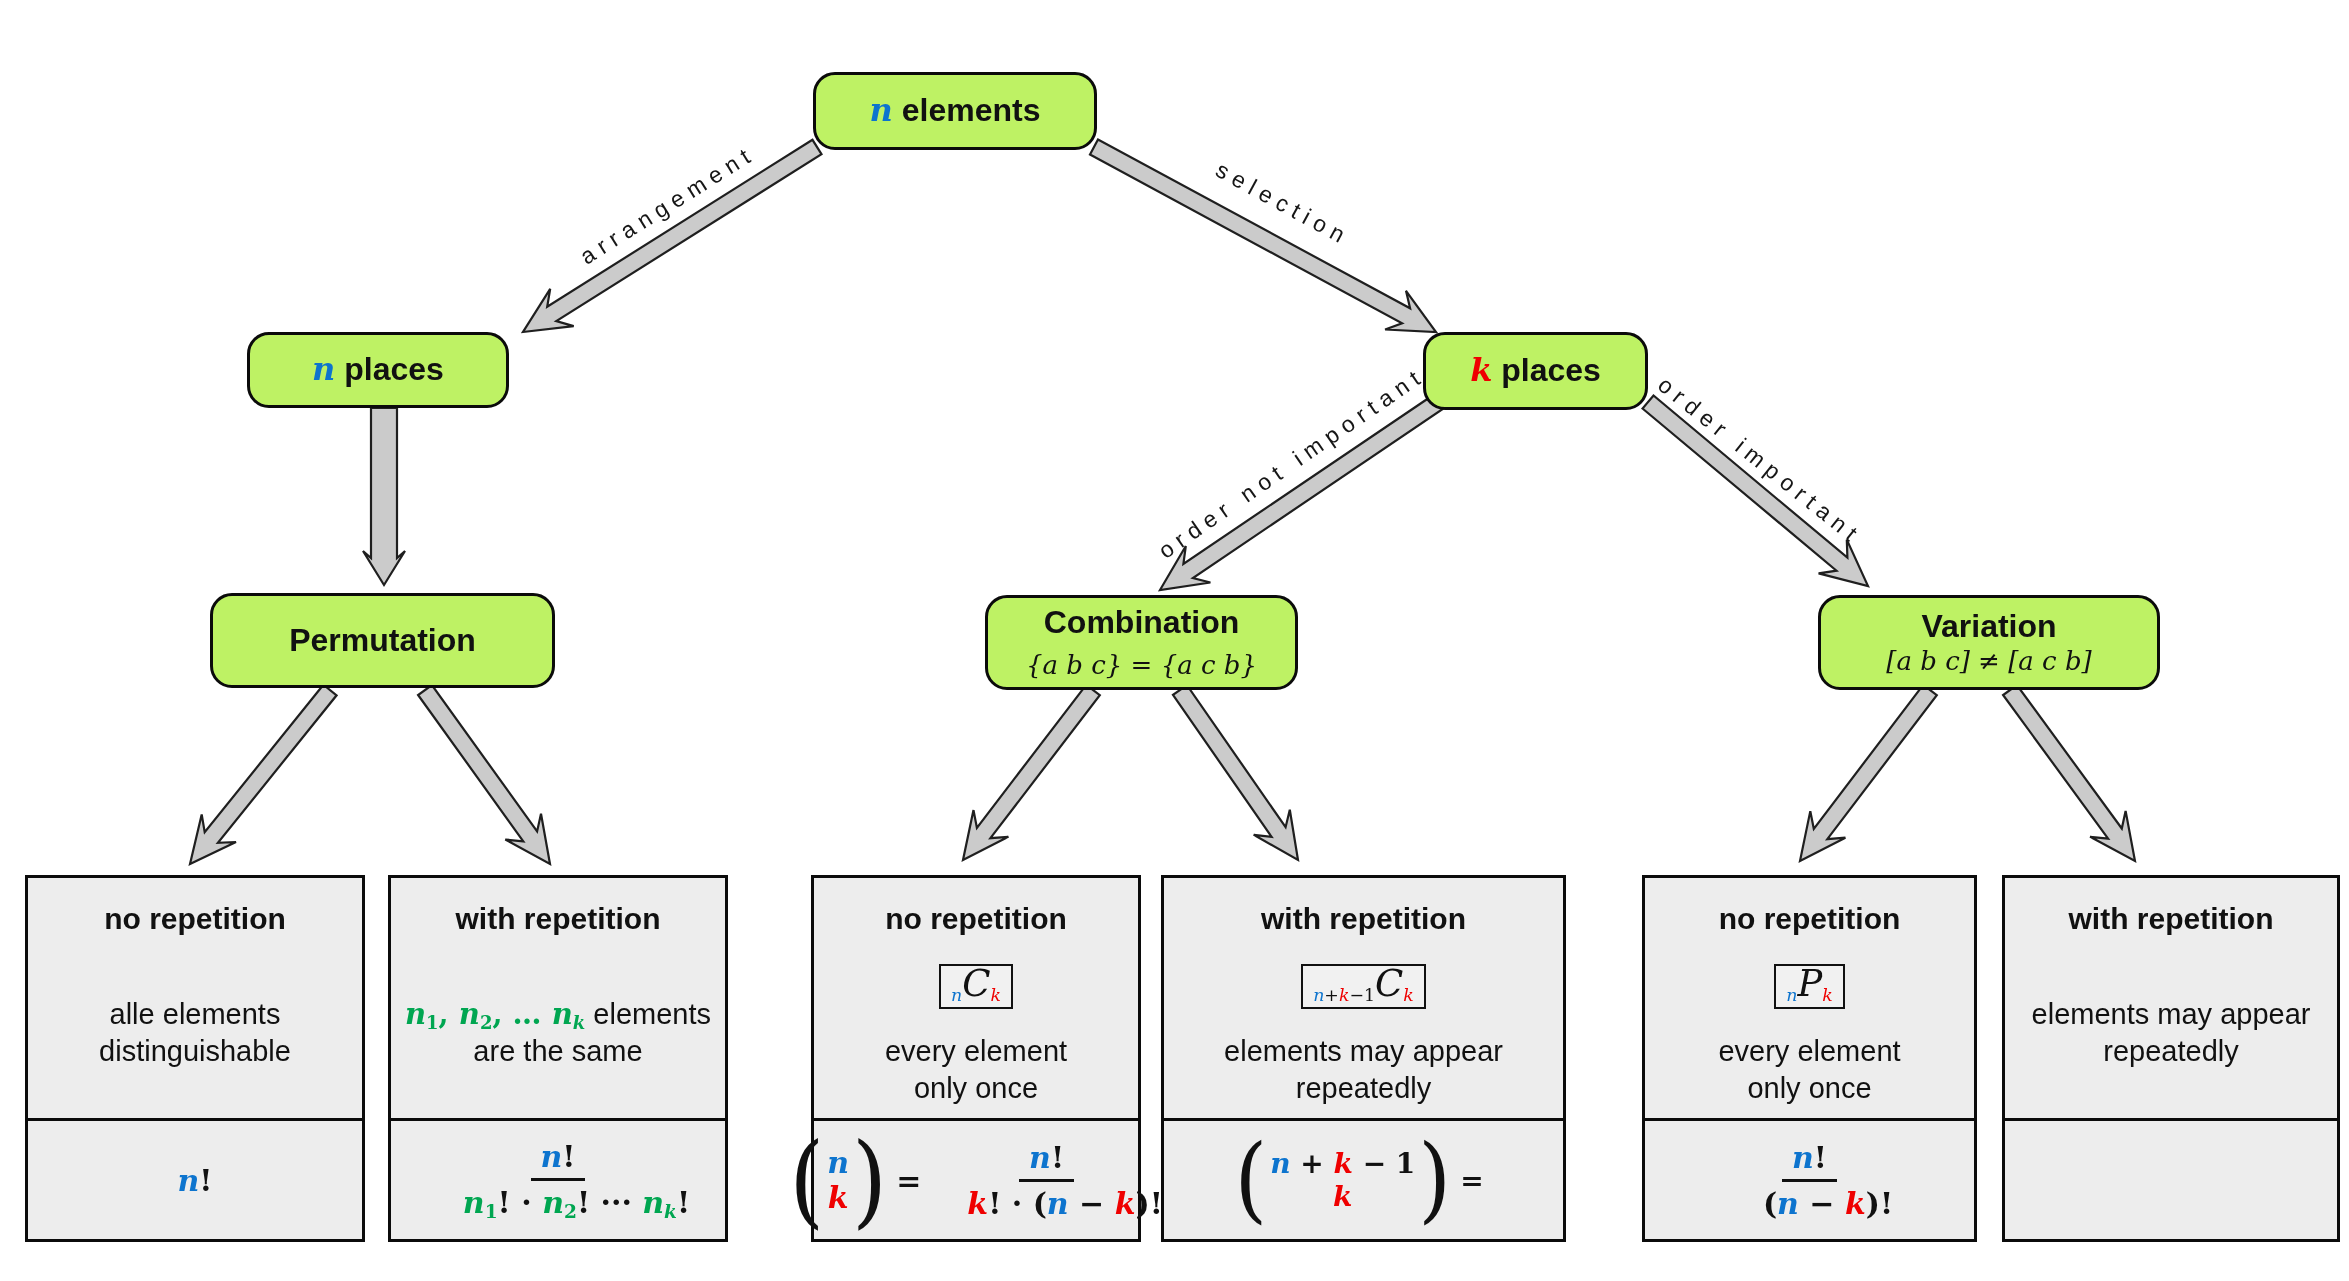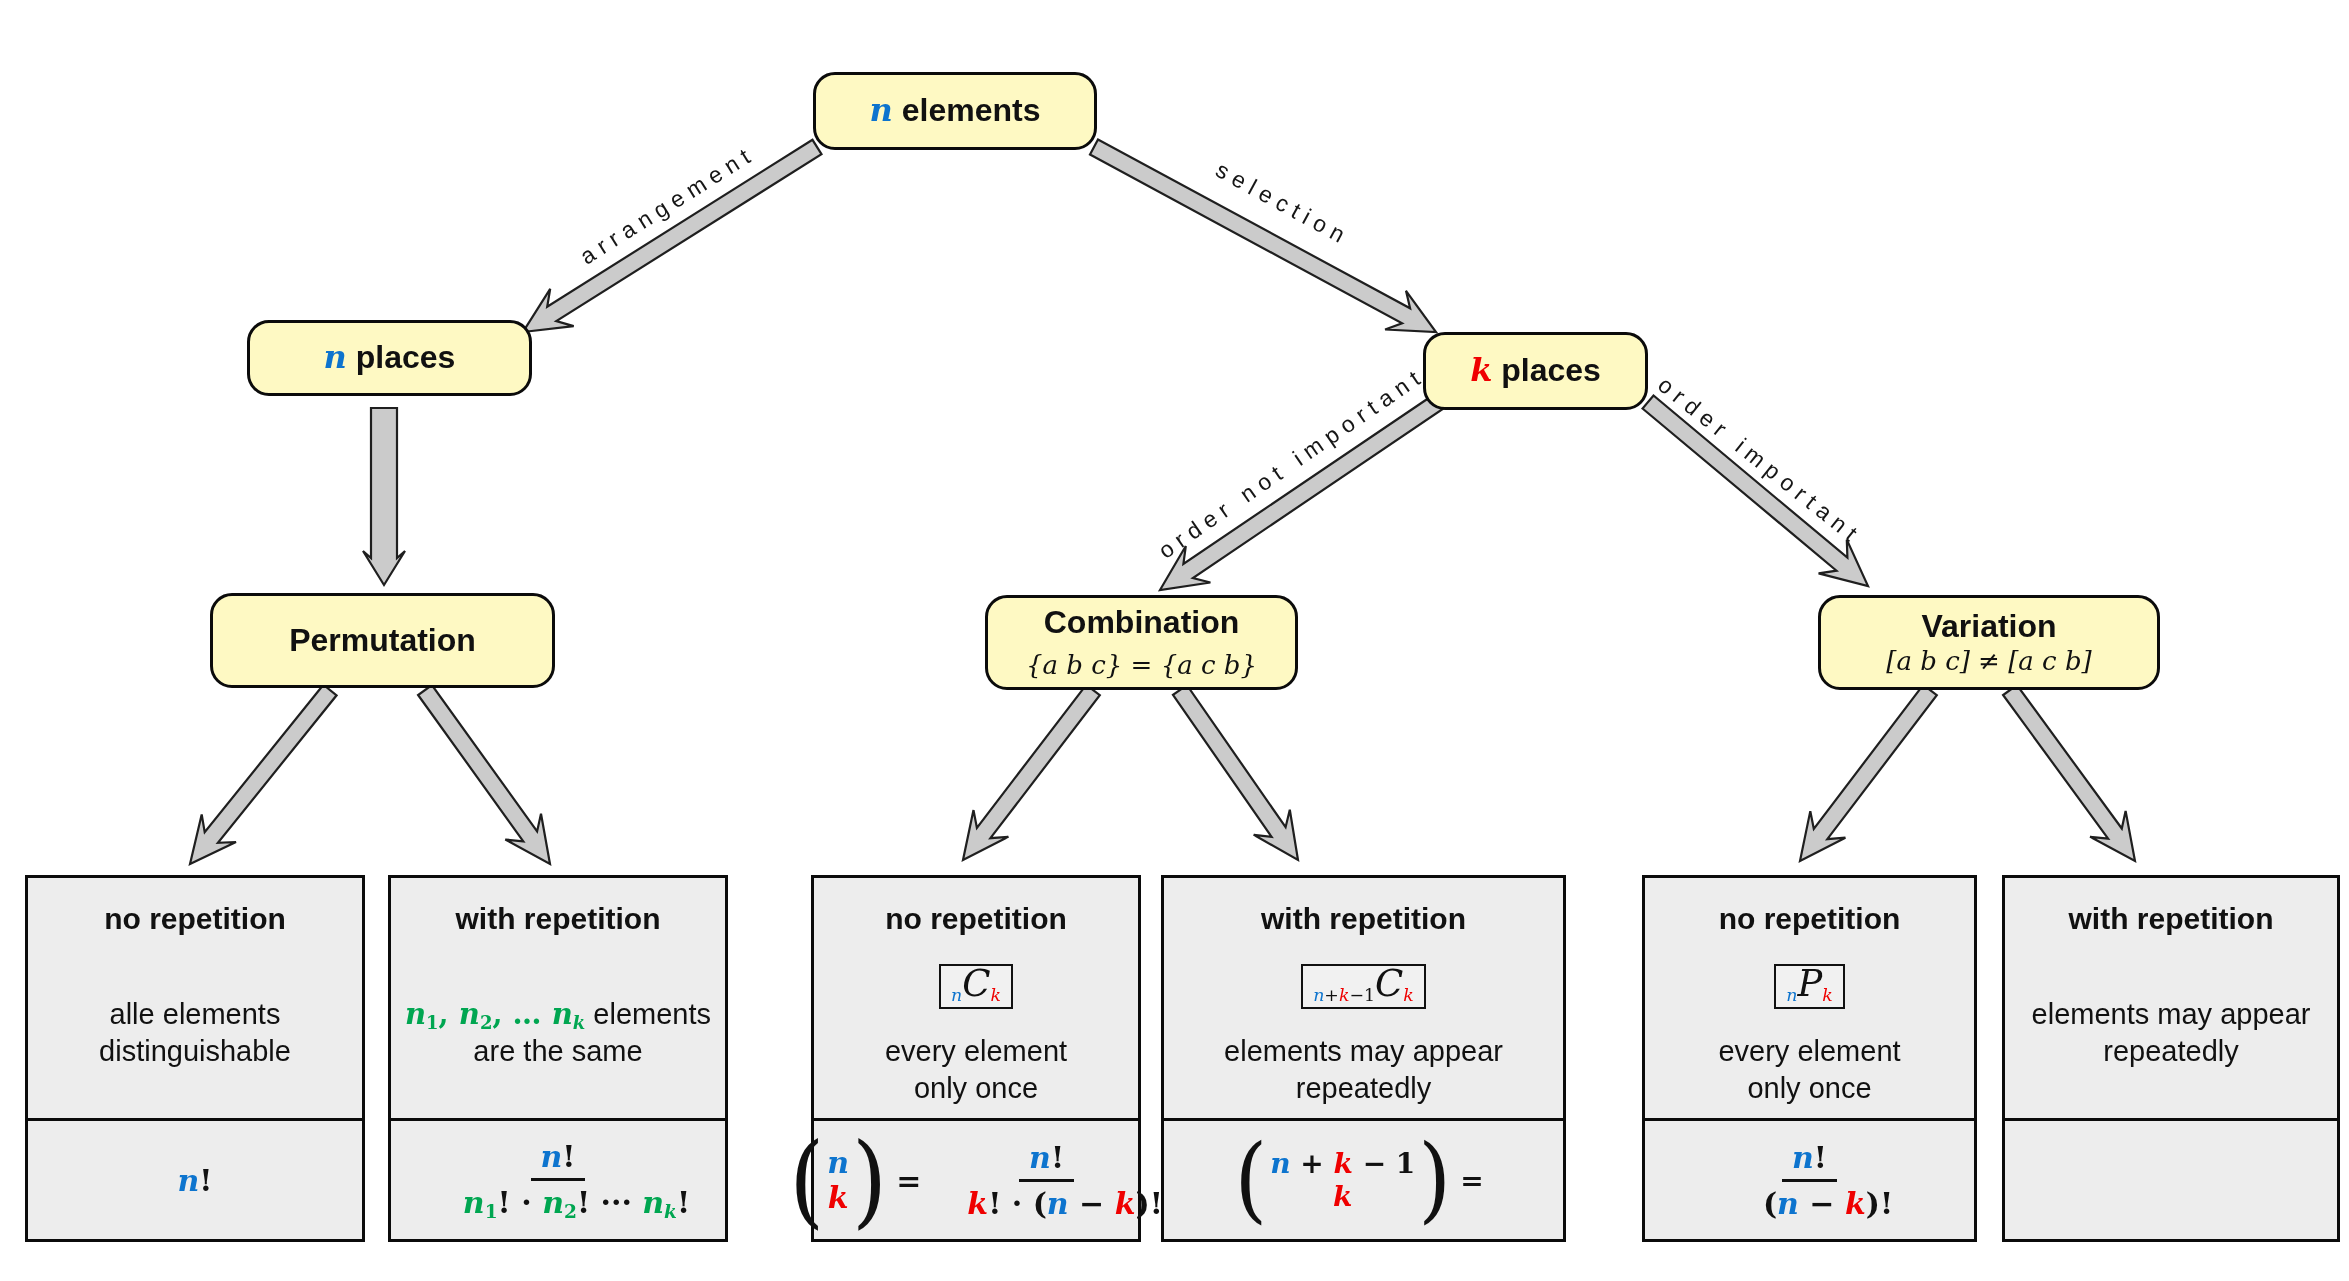--- a/index.html
+++ b/index.html
@@ -1,21 +1,21 @@
 <!DOCTYPE html>
 <html><head>
 <meta charset="utf-8">
 <style>
   html,body{margin:0;padding:0;}
   body{width:2349px;height:1281px;position:relative;background:#ffffff;
        font-family:"Liberation Sans",sans-serif;color:#111;overflow:hidden;}
   #arrow-layer{position:absolute;left:0;top:0;width:2349px;height:1281px;}
 
   
-  .node{position:absolute;box-sizing:border-box;background:#fef9c3;border:3.5px solid #0b0b0b;
+  .node{position:absolute;box-sizing:border-box;background:#bef264;border:3.5px solid #0b0b0b;
         border-radius:22px;display:flex;flex-direction:column;align-items:center;justify-content:center;}
   .node-title{font-weight:bold;font-size:32px;line-height:1.12;white-space:nowrap;}
   .node-sub{font-family:"DejaVu Serif",serif;font-style:italic;font-size:26px;margin-top:2px;white-space:nowrap;}
 
   
   .edge-label{position:absolute;font-size:23px;letter-spacing:6.5px;color:#161616;
               white-space:nowrap;transform-origin:center;}
 
   
   .card{position:absolute;box-sizing:border-box;background:#EDEDED;border:3px solid #0b0b0b;
@@ -65,21 +65,21 @@
   </svg>
 
 <div class="edge-label" style="left:668px;top:205px;transform:translate(-50%,-50%) rotate(-32.2deg);">arrangement</div>
 <div class="edge-label" style="left:1283px;top:204px;transform:translate(-50%,-50%) rotate(28.6deg);">selection</div>
 <div class="edge-label" style="left:1292px;top:463px;transform:translate(-50%,-50%) rotate(-34.6deg);">order not important</div>
 <div class="edge-label" style="left:1760px;top:461px;transform:translate(-50%,-50%) rotate(38.6deg);">order important</div>
 
 <div class="node" style="left:813px;top:72px;width:284px;height:78px;">
   <div class="node-title"><span class="m-mf m-b m-it">n</span><span> elements</span></div>
 </div>
-<div class="node" style="left:247px;top:320px;width:285px;height:76px;">
+<div class="node" style="left:247px;top:332px;width:262px;height:76px;">
   <div class="node-title"><span class="m-mf m-b m-it">n</span><span> places</span></div>
 </div>
 <div class="node" style="left:1423px;top:332px;width:225px;height:78px;">
   <div class="node-title"><span class="m-mf m-r m-it">k</span><span> places</span></div>
 </div>
 <div class="node" style="left:210px;top:593px;width:345px;height:95px;">
   <div class="node-title">Permutation</div>
 </div>
 <div class="node" style="left:985px;top:595px;width:313px;height:95px;gap:7px;">
   <div class="node-title">Combination</div>

